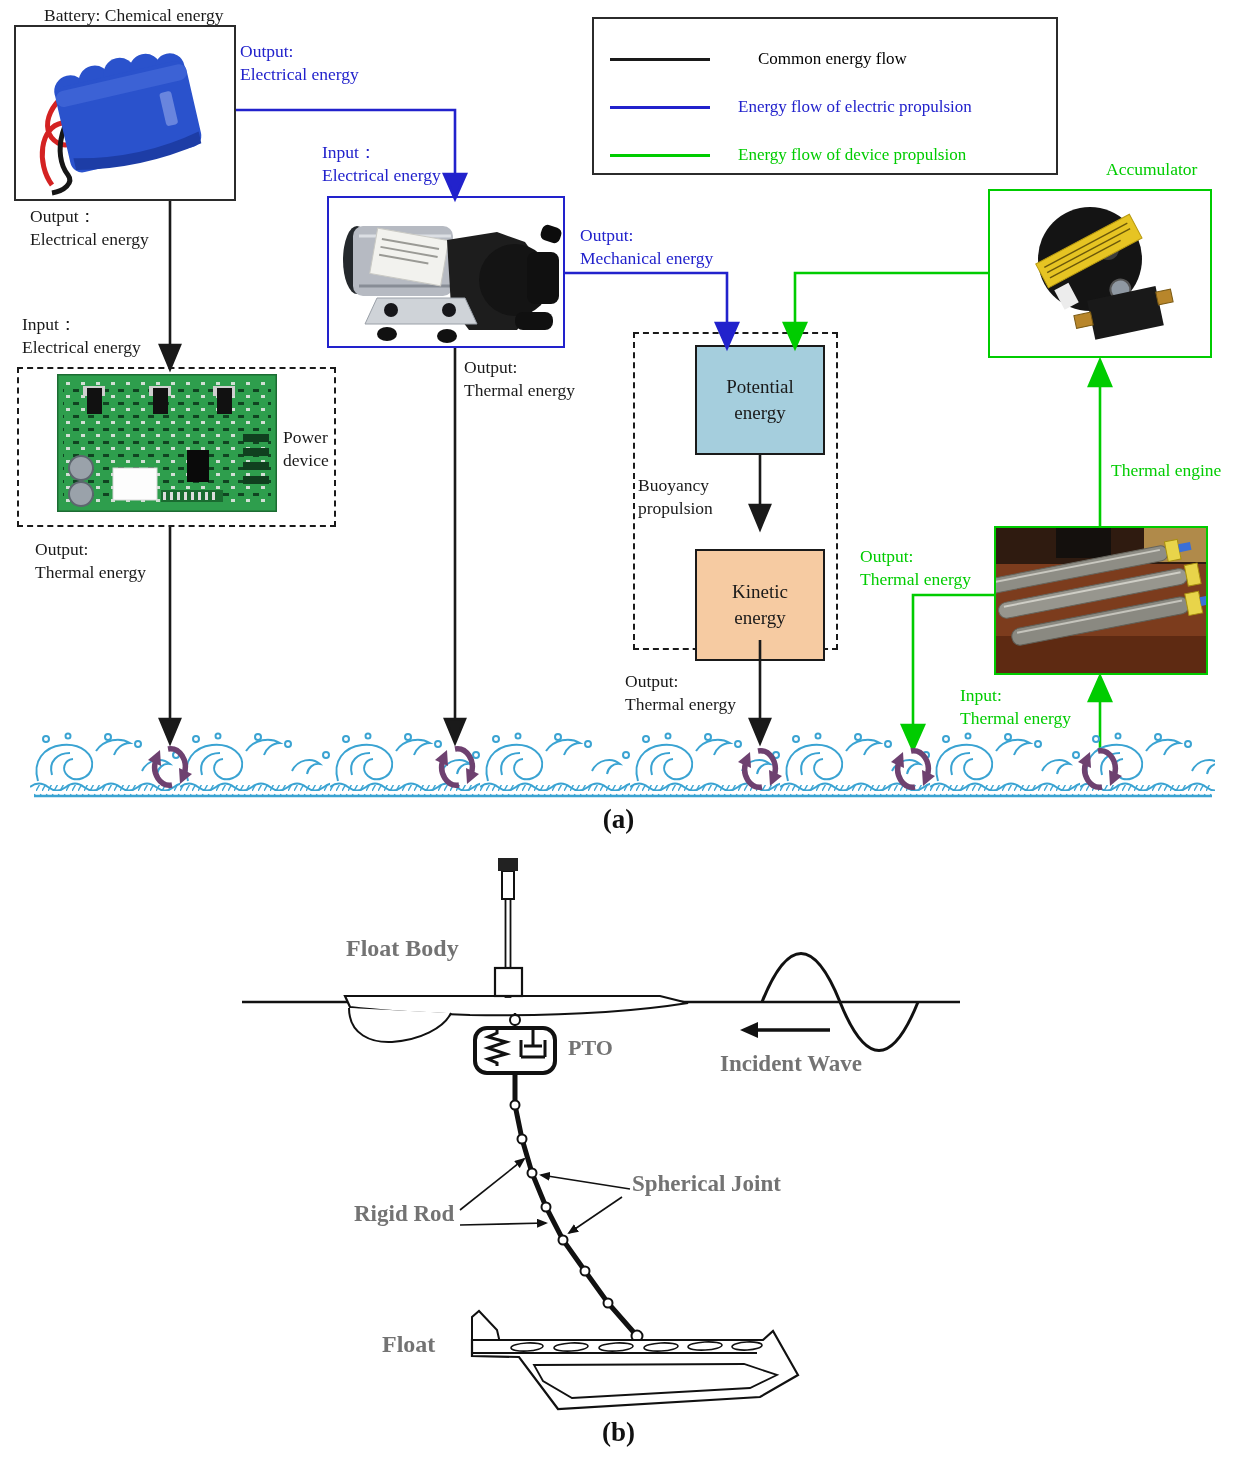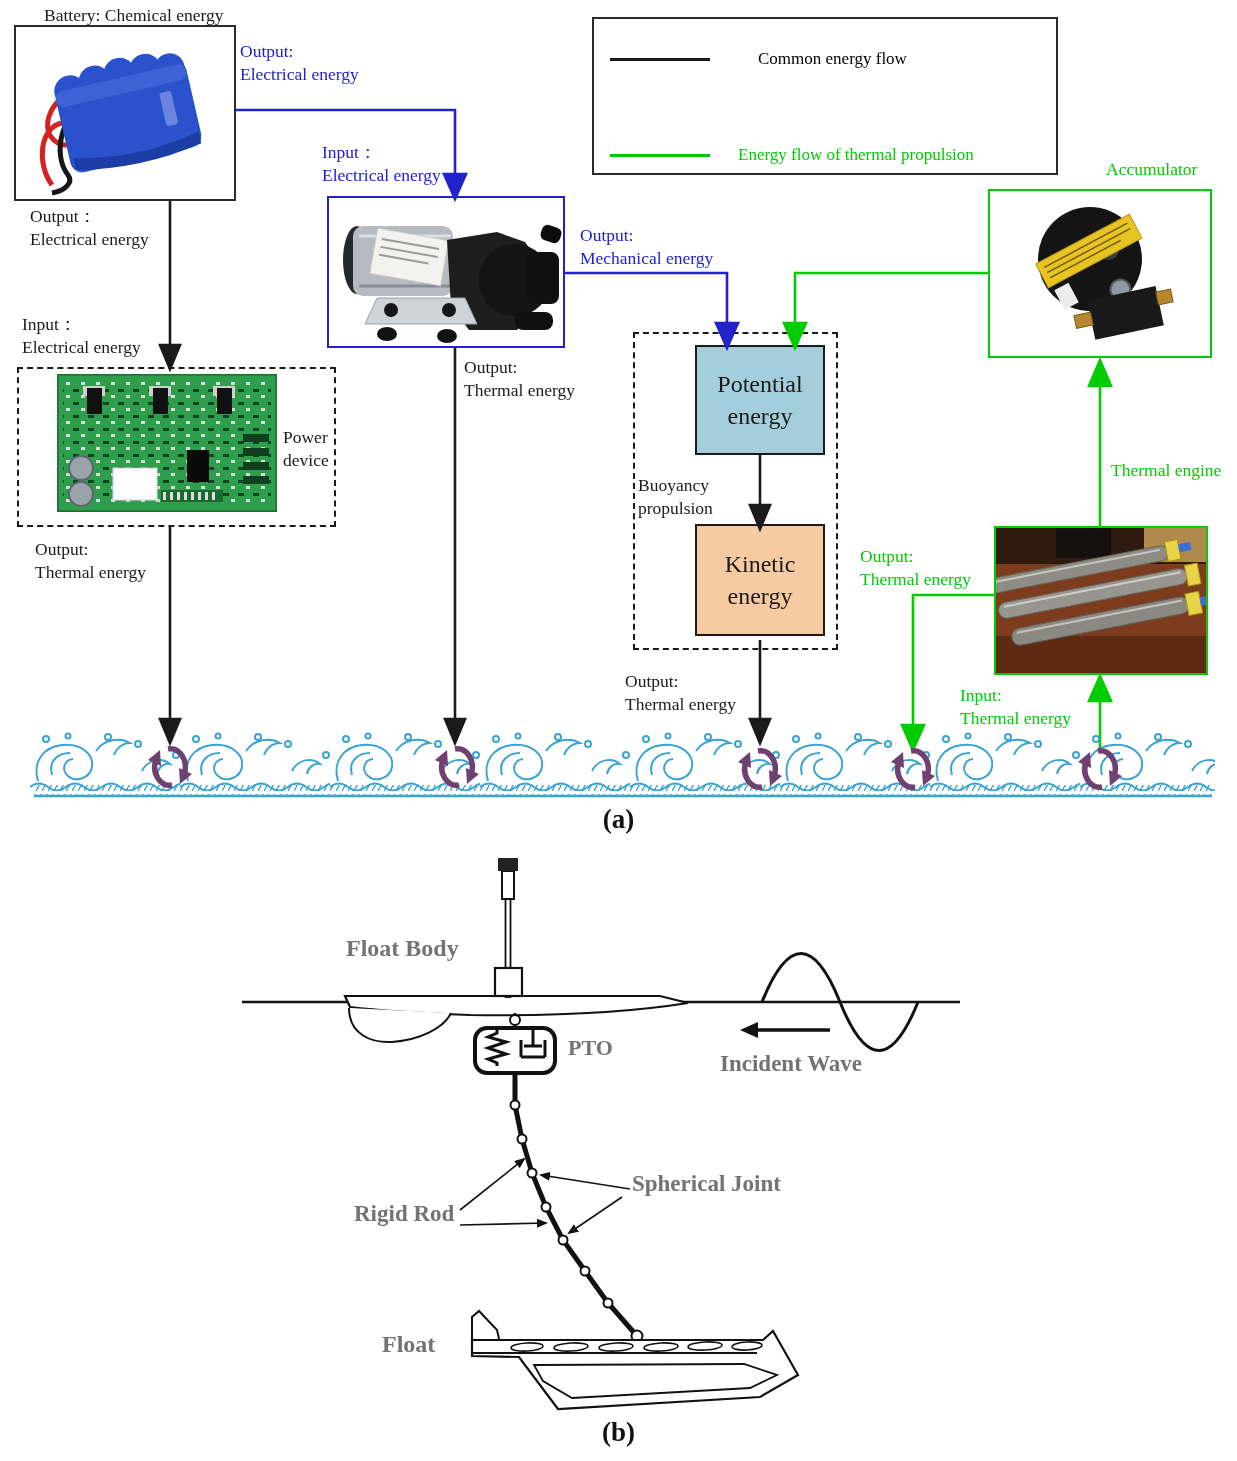--- a/index.html
+++ b/index.html
@@ -13,21 +13,21 @@
   .lbl{position:absolute;z-index:4;font-size:17.5px;line-height:1.3;color:#1a1a1a;white-space:pre-line;}
   .blue{color:#2222CC;}
   .green{color:#00CC00;}
   .abox{position:absolute;z-index:2;background:#fff;box-sizing:border-box;}
   .solid-k{border:2px solid #2b2b2b;}
   .solid-b{border:2px solid #2222CC;}
   .solid-g{border:2px solid #00CC00;}
   .dashed{border:2.5px dashed #1a1a1a;background:transparent;}
   .ebox{position:absolute;z-index:2;box-sizing:border-box;border:2px solid #1a1a1a;
         display:flex;align-items:center;justify-content:center;text-align:center;
-        font-size:24px;line-height:1.35;color:#1a1a1a;white-space:pre-line;}
+        font-size:19px;line-height:1.35;color:#1a1a1a;white-space:pre-line;}
   .legend-row{position:absolute;left:16px;display:flex;align-items:center;gap:28px;z-index:4;}
   .lg-line{display:inline-block;width:100px;height:3px;}
   .lg-label{font-size:17px;}
   .tag{position:absolute;left:0;width:100%;text-align:center;z-index:5;
        font-weight:bold;font-size:27px;color:#111;}
   .blbl{position:absolute;z-index:4;font-weight:bold;font-size:23px;color:#737373;white-space:nowrap;}
 </style>
 </head>
 <body>
 
@@ -111,21 +111,21 @@
         <rect x="186" y="60" width="26" height="8" fill="#10401f"></rect>
           <rect x="186" y="74" width="26" height="8" fill="#10401f"></rect>
         <rect x="186" y="88" width="26" height="8" fill="#10401f"></rect>
           <rect x="186" y="102" width="26" height="8" fill="#10401f"></rect>
       </svg>
     </div>
 
     <div class="abox dashed" style="left:633px;top:332px;width:205px;height:318px;"></div>
     <div class="ebox" style="left:695px;top:345px;width:130px;height:110px;background:#A5CEDD;">Potential
 energy</div>
-    <div class="ebox" style="left:695px;top:524px;width:130px;height:112px;background:#F6CBA2;">Kinetic
+    <div class="ebox" style="left:695px;top:549px;width:130px;height:112px;background:#F6CBA2;">Kinetic
 energy</div>
 
     <div class="abox solid-g" style="left:988px;top:189px;width:224px;height:169px;">
       <svg width="220" height="165" viewBox="0 0 220 165">
         <circle cx="100" cy="68" r="52" fill="#141414"></circle>
         <circle cx="118" cy="58" r="11" fill="#3c3c3c"></circle>
         <g transform="rotate(-28 100 60)">
           <rect x="46" y="46" width="106" height="27" fill="#e6c423" stroke="#b89a10"></rect>
           <line x1="52" y1="53" x2="146" y2="53" stroke="#6b580a" stroke-width="1.4"></line>
           <line x1="52" y1="59" x2="146" y2="59" stroke="#6b580a" stroke-width="1.4"></line>
@@ -162,23 +162,27 @@
           <rect x="202" y="88" width="10" height="9" fill="#3a6fd8"></rect>
         </g>
       </svg>
     </div>
 
     <div class="abox solid-k" style="left:592px;top:17px;width:466px;height:158px;">
       <div class="legend-row" style="top:30px;gap:48px;">
         <span class="lg-line" style="background:#1A1A1A;"></span>
         <span class="lg-label">Common energy flow</span>
       </div>
+      <div class="legend-row" style="top:78px;">
+        <span class="lg-line" style="background:#2222CC;"></span>
+        <span class="lg-label blue">Energy flow of electric propulsion</span>
+      </div>
       <div class="legend-row" style="top:126px;">
         <span class="lg-line" style="background:#00CC00;"></span>
-        <span class="lg-label green">Energy flow of thermal propulsion</span>
+        <span class="lg-label green">Energy flow of device propulsion</span>
       </div>
     </div>
 
     <svg class="wires" width="1237" height="845">
       <g stroke="#1a1a1a" stroke-width="2.6" fill="#1a1a1a">
         <path d="M170,201 V347" fill="none"></path>
           <polygon points="160,345 180,345 170,369"></polygon>
         <path d="M170,527 V720" fill="none"></path>
           <polygon points="160,719 180,719 170,743"></polygon>
         <path d="M455,348 V720" fill="none"></path>

